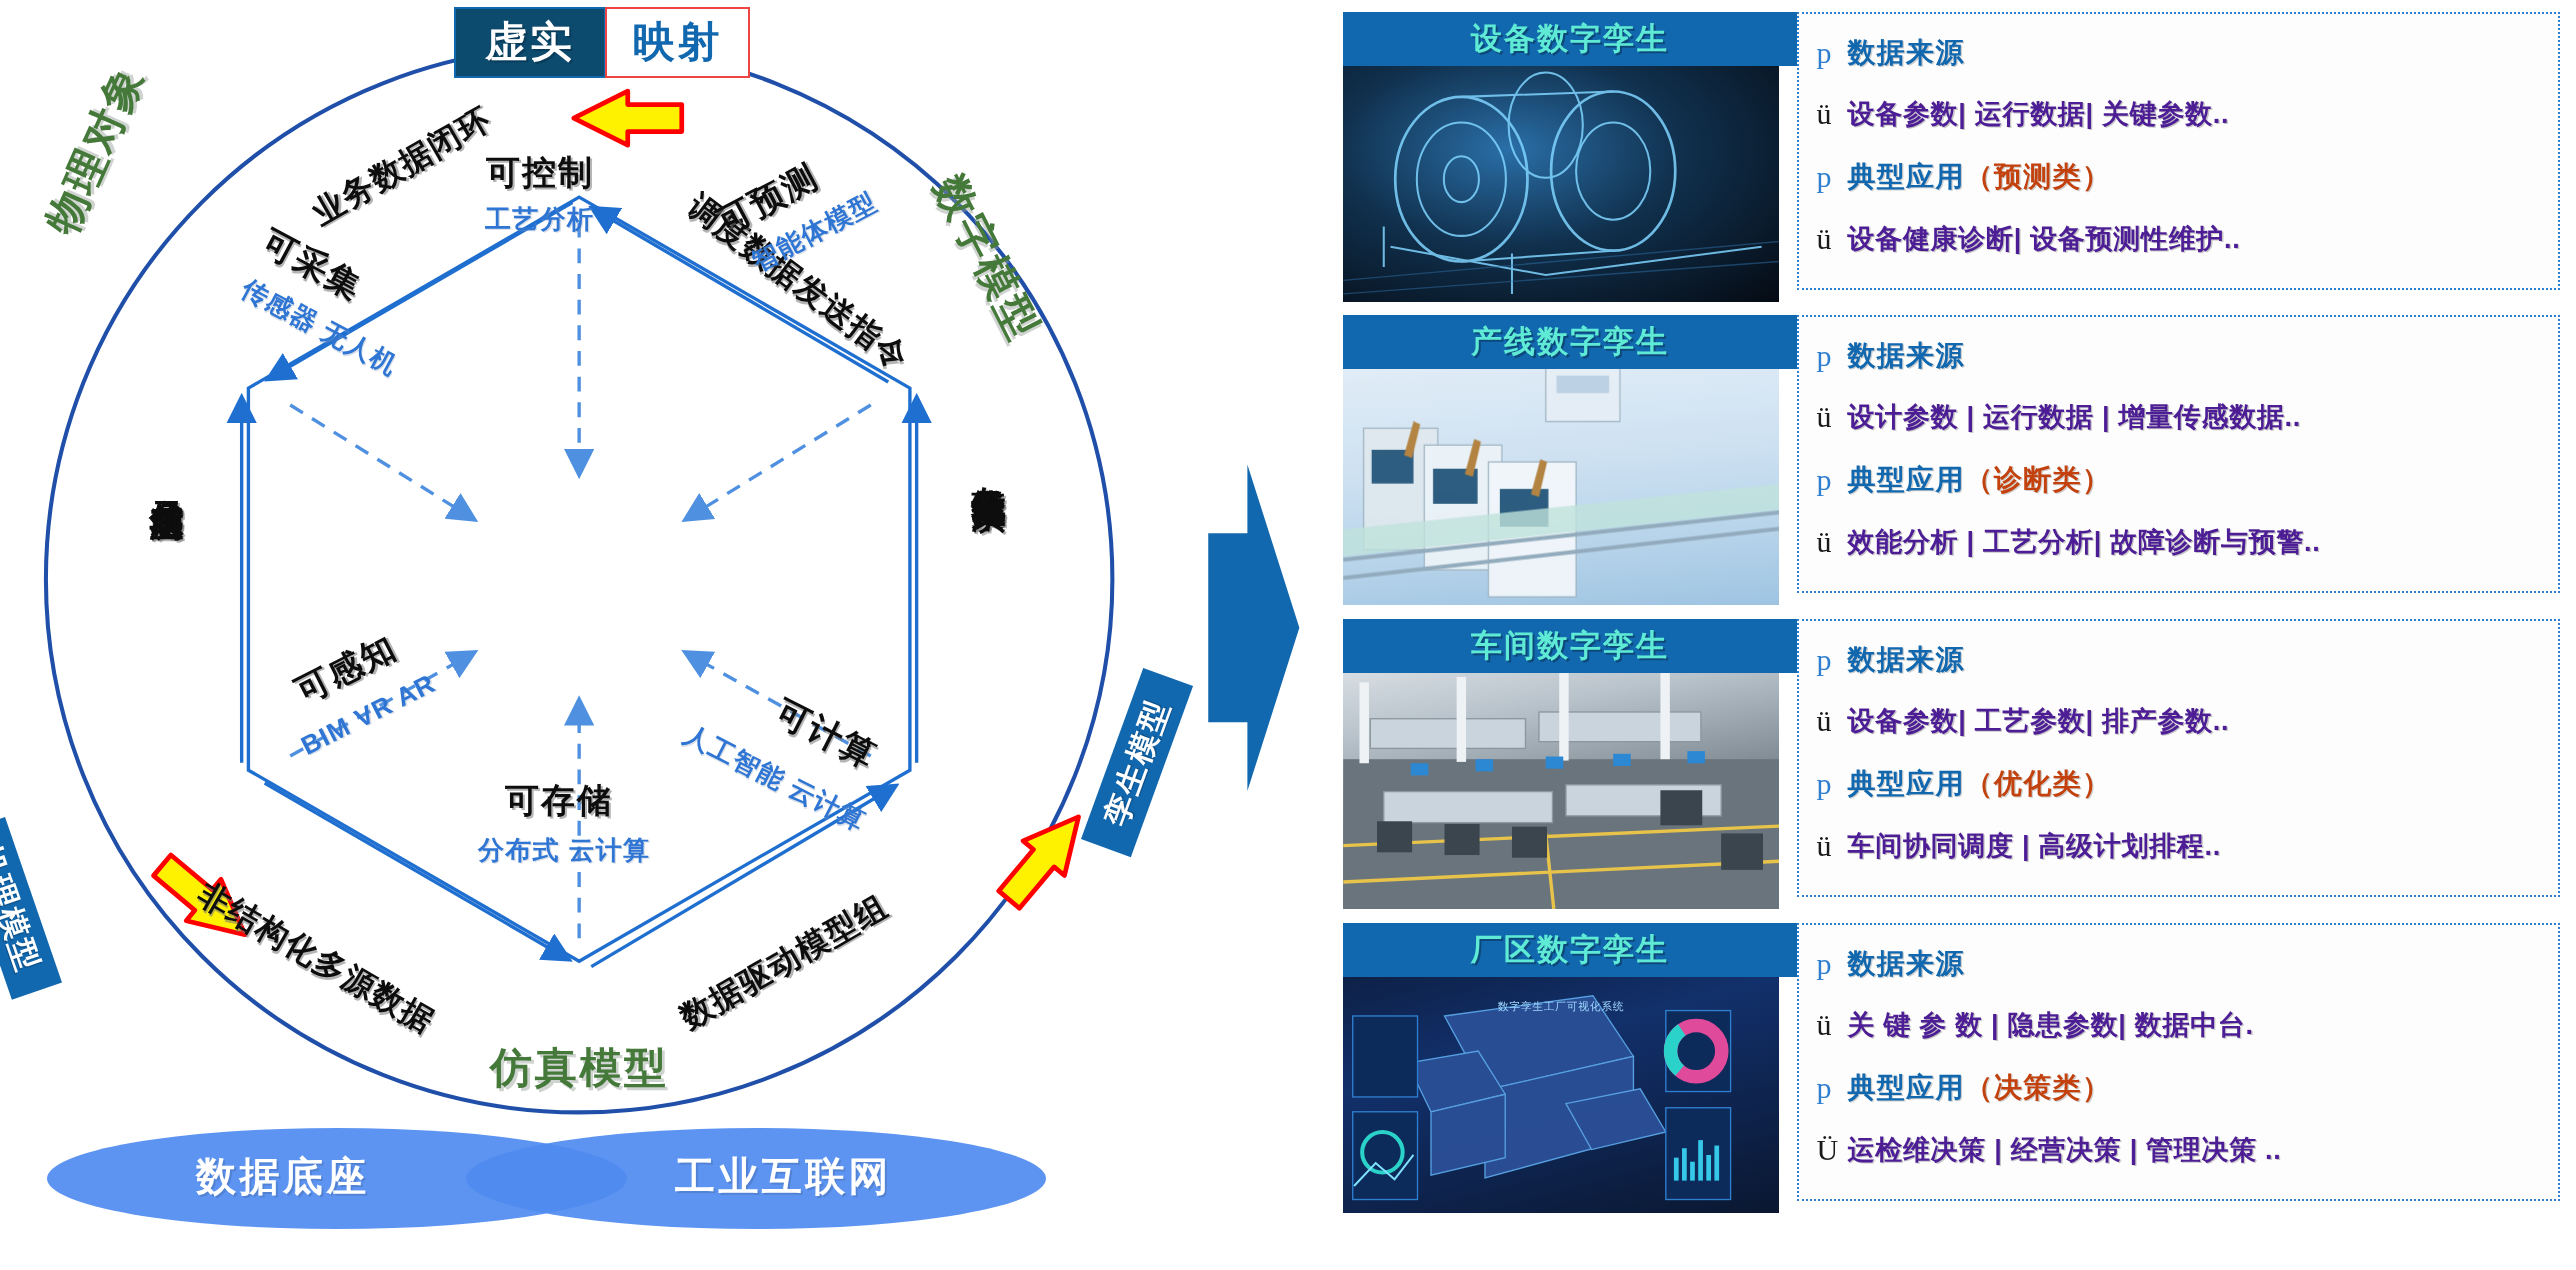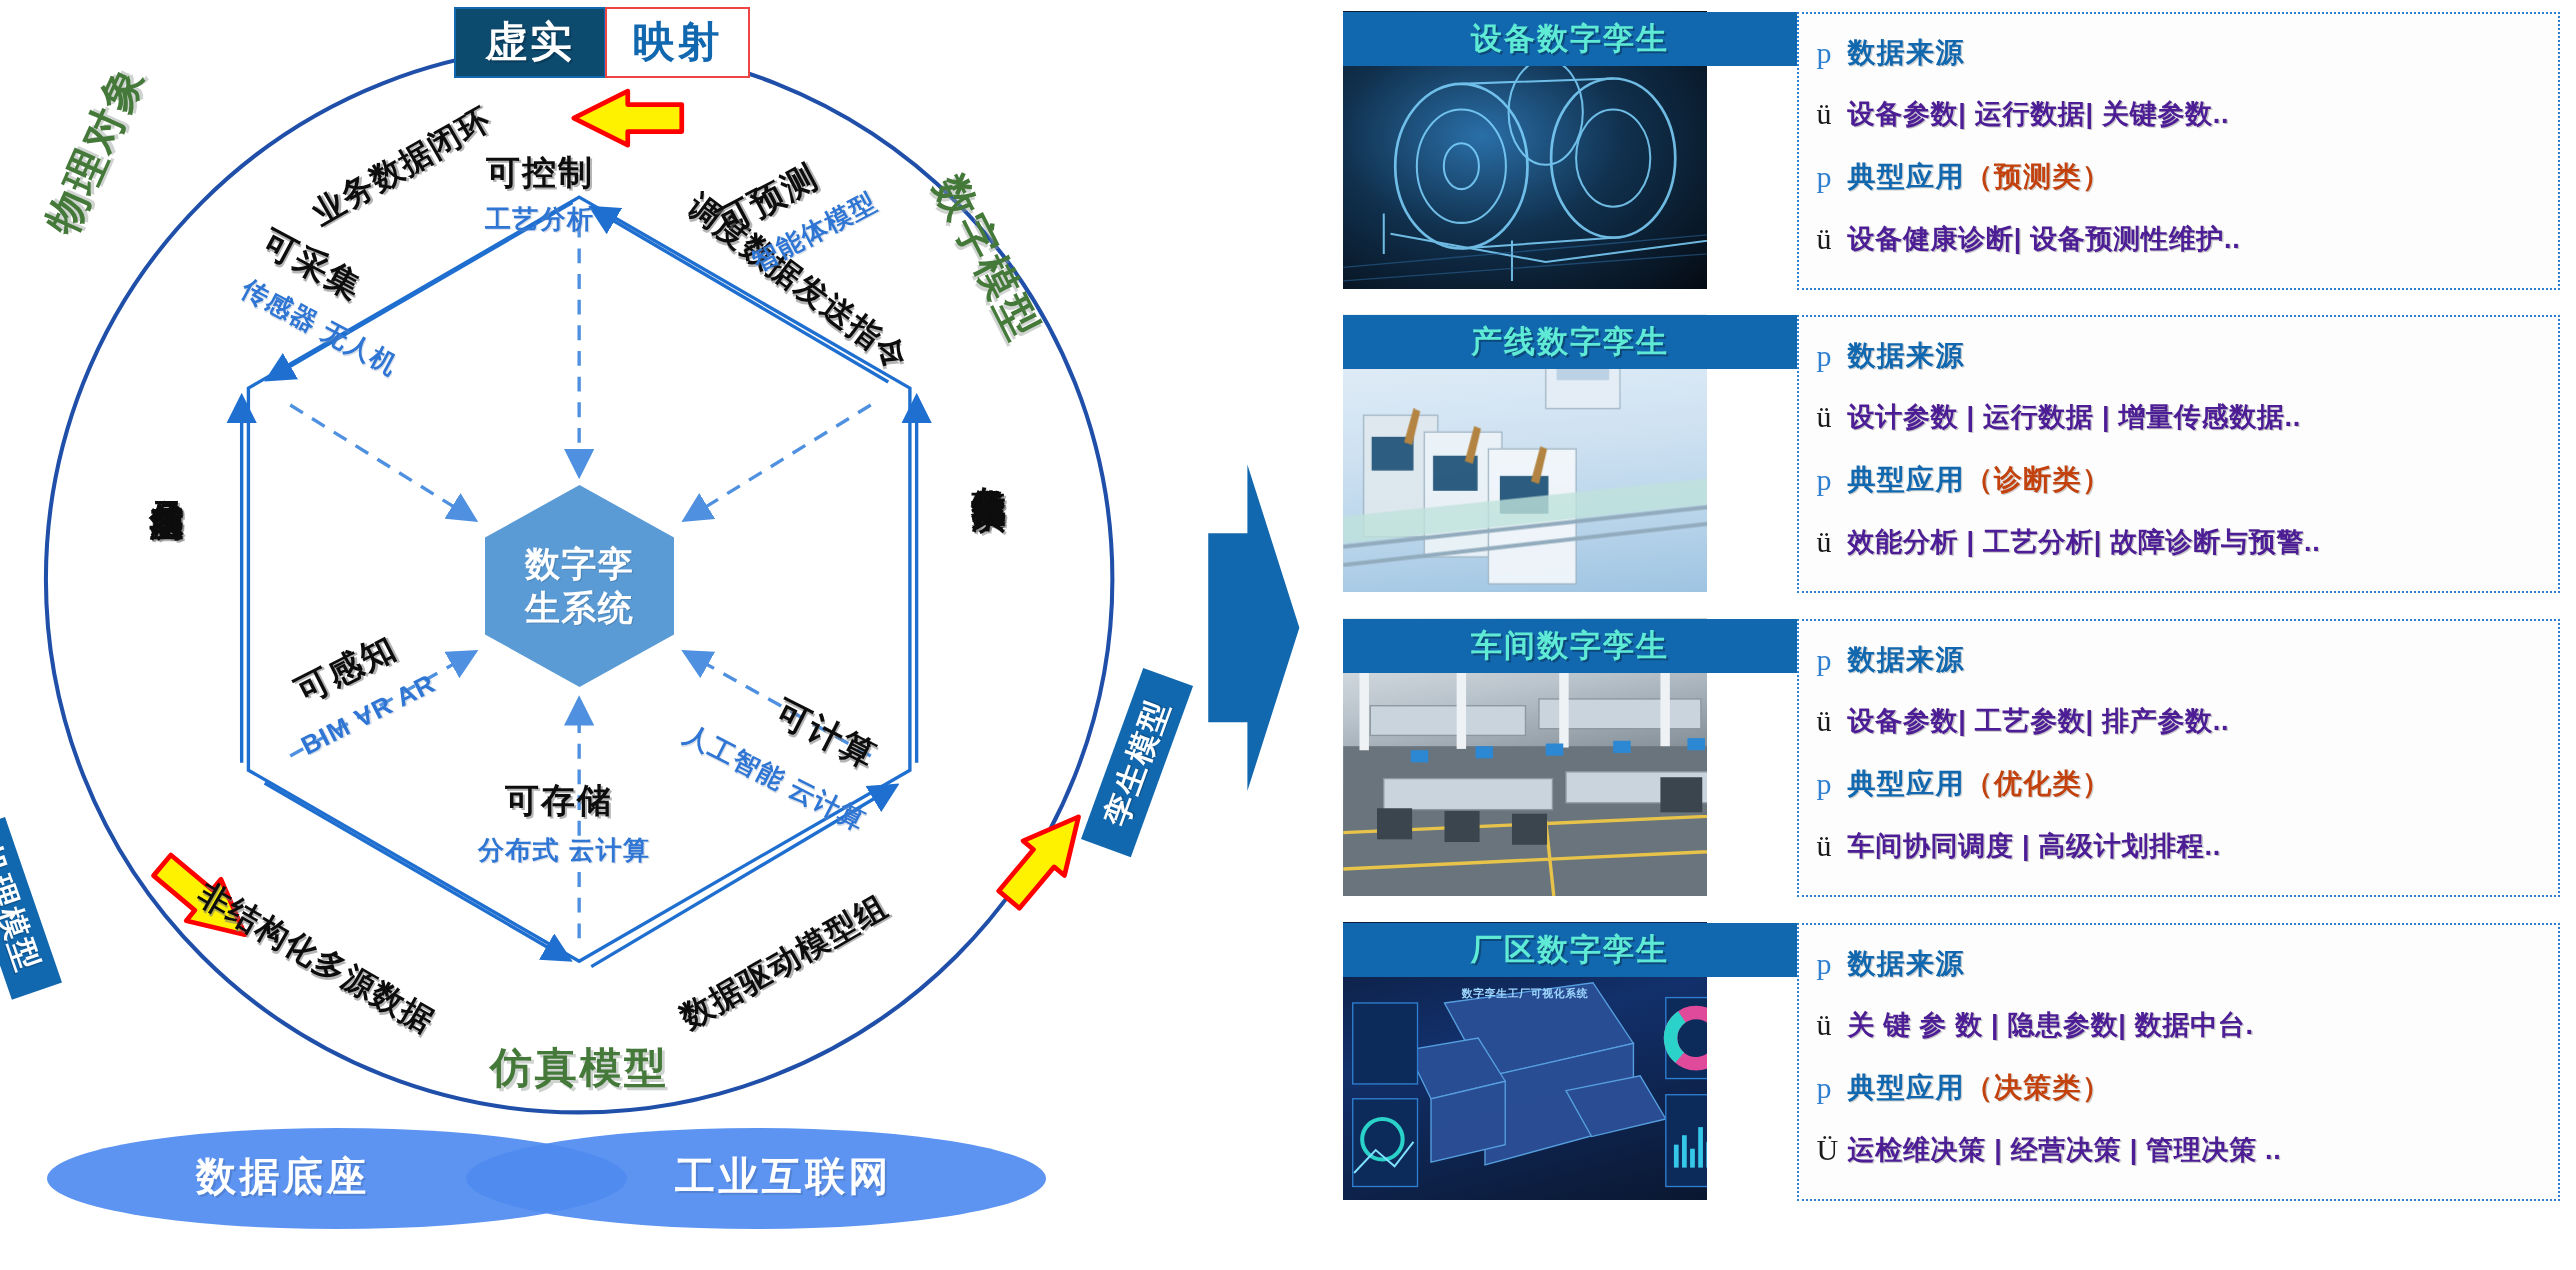--- a/index.html
+++ b/index.html
@@ -45,22 +45,22 @@
   #ell-l{position:absolute;left:47px;top:1128px;width:580px;height:101px;
          background:#4F8BF0;border-radius:50%;opacity:.92;}
   #ell-r{position:absolute;left:466px;top:1128px;width:580px;height:101px;
          background:#4F8BF0;border-radius:50%;opacity:.92;}
   .ell-txt{position:absolute;top:1149px;font-size:40px;font-weight:700;color:#fff;
            letter-spacing:3.4px;text-shadow:2px 2px 0 rgba(0,0,0,.12);}
 
   
   #cards{position:absolute;left:1323px;top:0;width:1253px;height:1271px;}
   .card{position:absolute;left:0;width:1245px;height:290px;}
-  .card-thumb{position:absolute;left:20px;top:4px;width:364px;height:278px;
-              overflow:hidden;font-weight:bold;}
+  .card-thumb{position:absolute;left:20px;top:17px;width:436px;height:278px;
+              overflow:hidden;}
   .card-title{position:absolute;left:20px;top:5.4px;width:454px;height:54px;
               background:#1268AF;display:flex;align-items:center;
               justify-content:center;z-index:3;}
   .card-title span{color:#5eead4;font-size:31px;font-weight:700;letter-spacing:2px;
                    text-shadow:2px 2px 0 rgba(0,0,0,.30);}
   .card-body{position:absolute;left:474px;top:5.4px;width:763px;height:278px;
              background:#fdfdfd;
              border:2.7px dotted #2f7fd0;box-sizing:border-box;}
   .row{position:absolute;left:17.5px;display:flex;align-items:center;}
   .bullet{width:31px;font-size:30px;color:#2f7fd0;font-weight:400;
@@ -130,24 +130,20 @@
     </g>
   </svg>
 
   <div id="vx-box">
     <span>虚实</span>
   </div>
   <div id="yx-box">
     <span>映射</span>
   </div>
 
-  <div id="hex">
-    <span>数字孪</span>
-    <span>生系统</span>
-  </div>
 
   <div class="lbl lbl-green" style="left:40px;top:223px;font-size:42px;transform:rotate(-66deg);transform-origin:left top;letter-spacing:2.7px;">物理对象</div>
   <div class="lbl lbl-green" style="left:965px;top:169px;font-size:42px;transform:rotate(63deg);transform-origin:left top;letter-spacing:2.7px;">数字模型</div>
   <div class="lbl lbl-green" style="left:490px;top:1047px;font-size:42px;letter-spacing:2.7px;">仿真模型</div>
 
   <div class="tag" style="left:5.4px;top:817px;width:175px;height:53px;font-size:31px;letter-spacing:2px;transform:rotate(71deg);transform-origin:left top;">
     <span>机理模型</span>
   </div>
   <div class="tag" style="left:1081px;top:839px;width:182px;height:53px;font-size:31px;letter-spacing:2px;transform:rotate(-70deg);transform-origin:left top;">
     <span>孪生模型</span>

